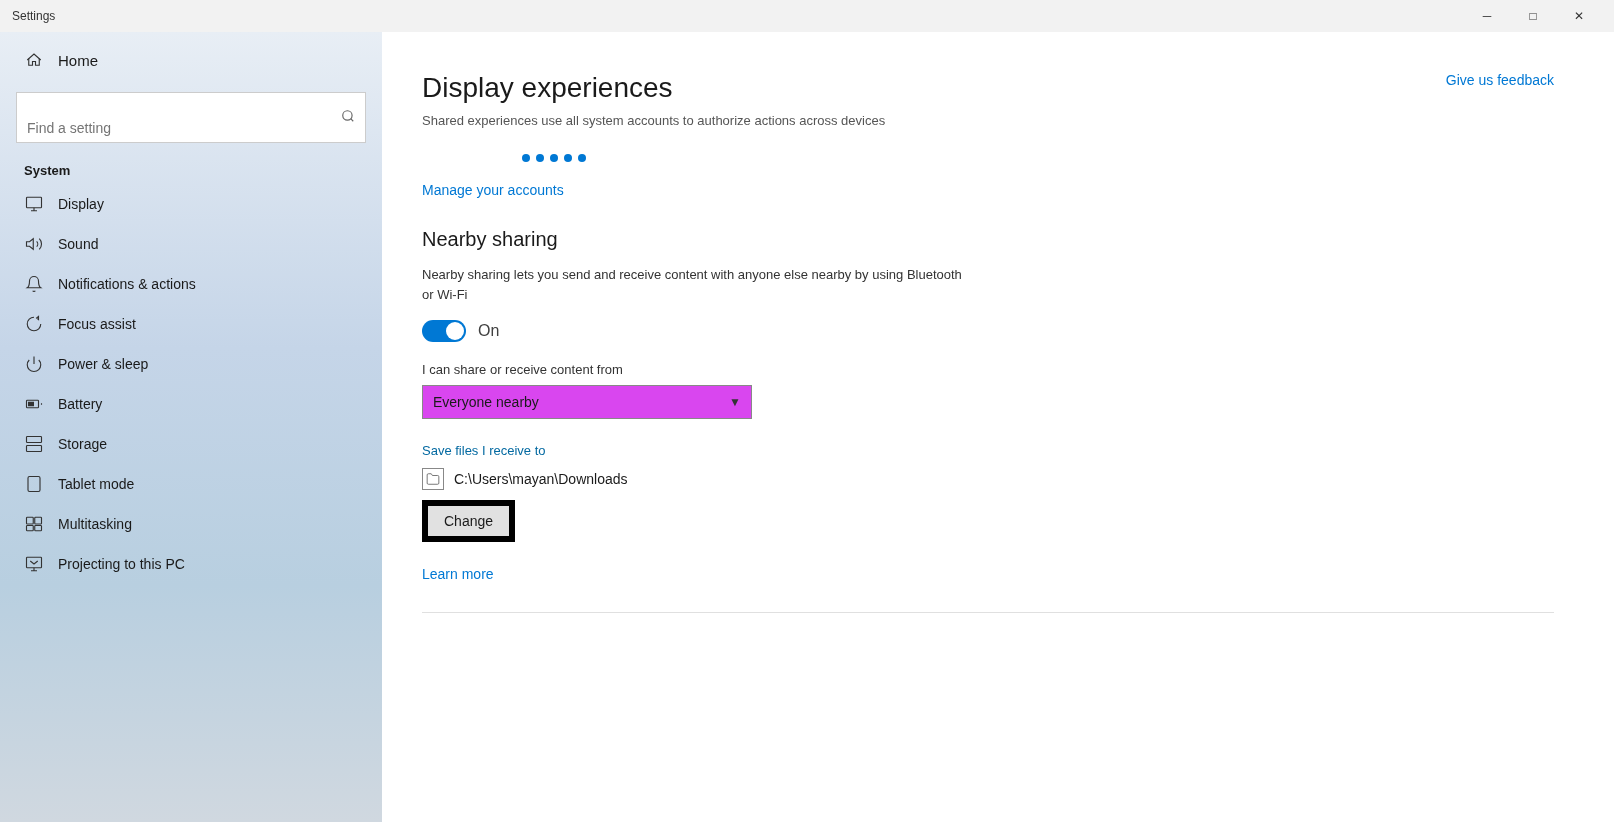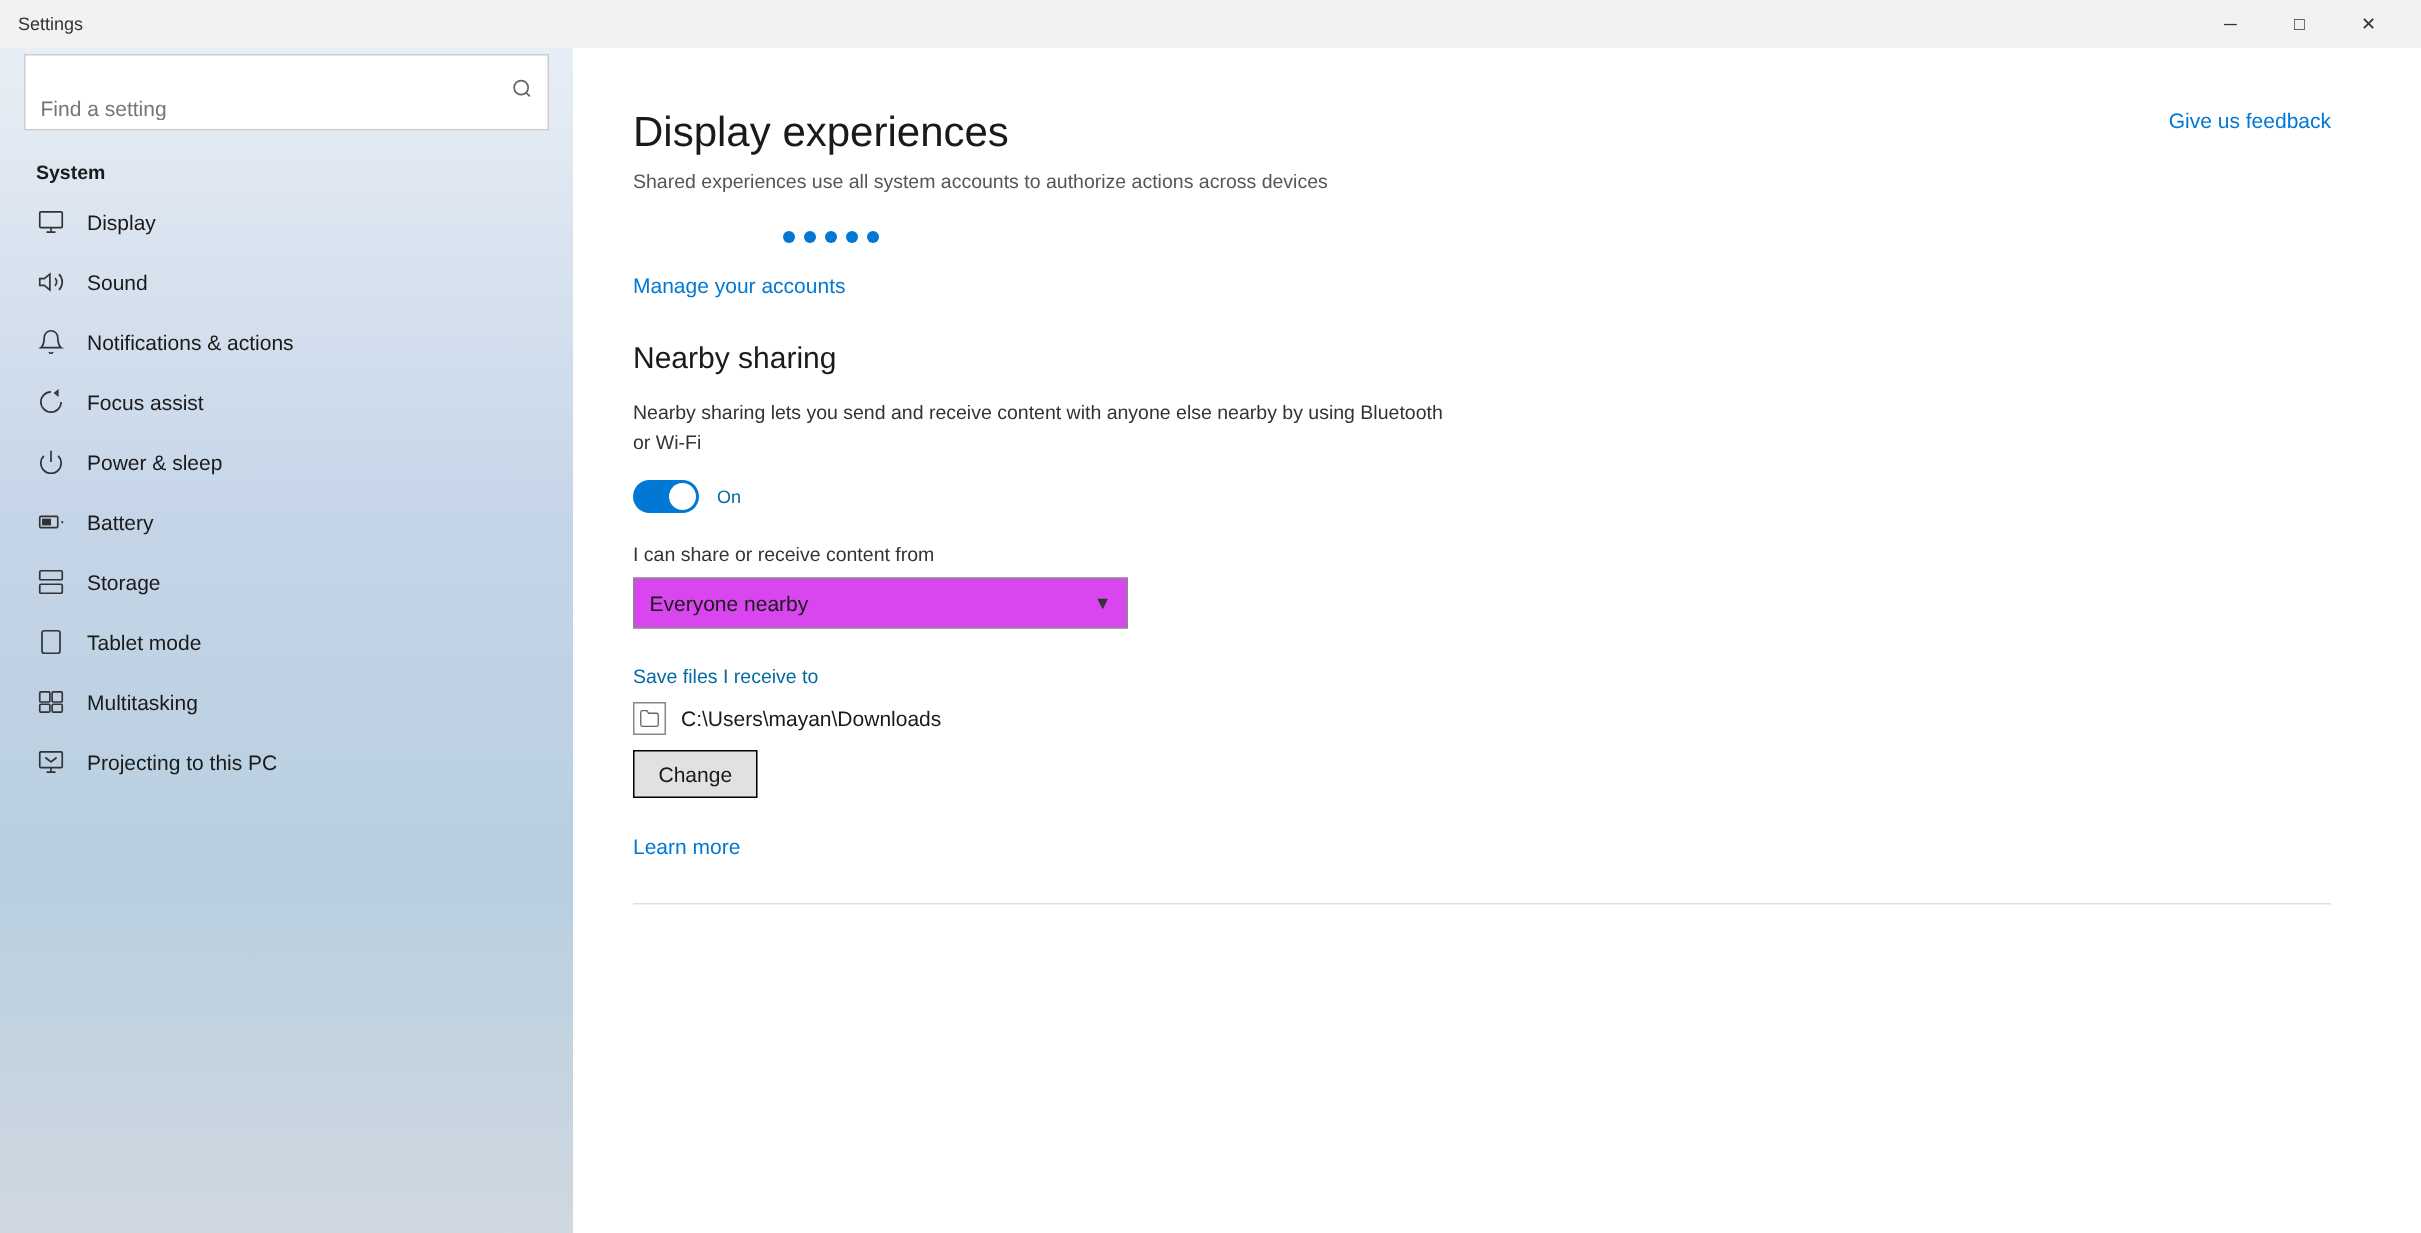--- a/index.html
+++ b/index.html
@@ -212,22 +212,22 @@
       width: 18px;
       height: 18px;
       background: white;
       border-radius: 50%;
       position: absolute;
       top: 2px;
       right: 2px;
       transition: right 0.2s;
     }
     .toggle-label {
-      font-size: 12px;
-      color: #0369a1;
+      font-size: 16px;
+      color: #404040;
     }
 
     
     .content-from-label {
       font-size: 13px;
       color: #333;
       margin-bottom: 8px;
     }
     .dropdown {
       width: 330px;
@@ -270,21 +270,21 @@
       display: flex;
       align-items: center;
       justify-content: center;
     }
     .file-path-text {
       font-size: 14px;
       color: #1a1a1a;
     }
     .change-btn {
       background: #e1e1e1;
-      border: 1px solid #000000;
+      border: 6px solid #000000;
       padding: 7px 16px;
       font-size: 14px;
       cursor: pointer;
       color: #1a1a1a;
       margin-bottom: 24px;
       display: inline-block;
     }
 
     .learn-more-link {
       color: #0078d4;
@@ -317,20 +317,29 @@
     <button class="titlebar-btn">─</button>
     <button class="titlebar-btn">□</button>
     <button class="titlebar-btn close">✕</button>
   </div>
 </div>
 
 <div class="app-container">
 
   <div class="sidebar">
 
+    <div class="sidebar-home">
+      <span class="sidebar-icon">
+        <svg class="icon-svg" viewBox="0 0 24 24" fill="none" stroke="currentColor" stroke-width="1.5">
+          <path d="M3 12L12 4l9 8"></path>
+          <path d="M5 10v9h5v-5h4v5h5v-9"></path>
+        </svg>
+      </span>
+      <span class="sidebar-home-label">Home</span>
+    </div>
 
     <div class="search-box">
       <input class="search-input" type="text" placeholder="Find a setting" style="">
       <span>
         <svg width="14" height="14" viewBox="0 0 24 24" fill="none" stroke="#666" stroke-width="2">
           <circle cx="11" cy="11" r="8"></circle>
           <path d="M21 21l-4.35-4.35"></path>
         </svg>
       </span>
     </div>

